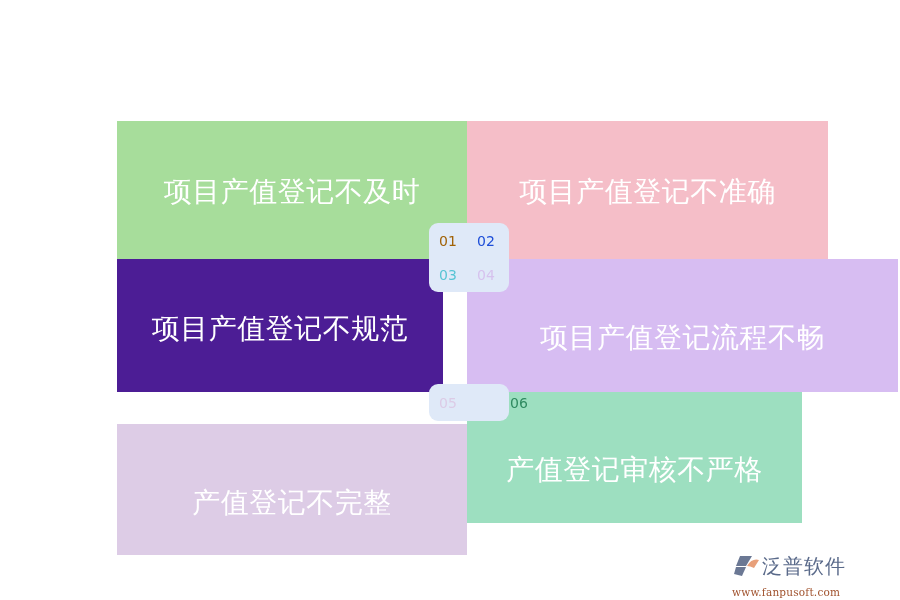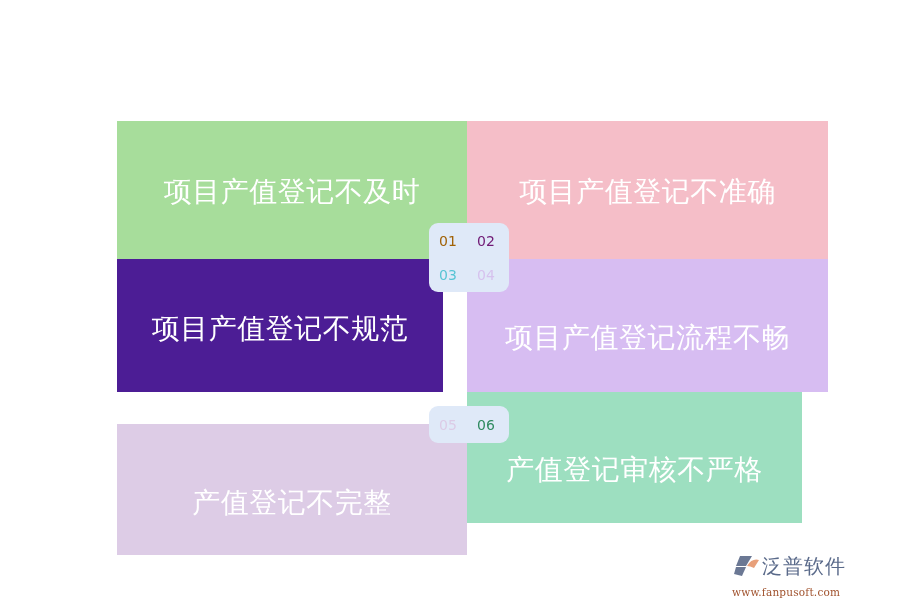--- a/index.html
+++ b/index.html
@@ -8,38 +8,38 @@
     font-family: "DejaVu Sans", "Liberation Sans", sans-serif;
   }
   .block {
     position: absolute; display: flex; align-items: center; justify-content: center;
     color: #ffffff; font-family: "DejaVu Serif", "Liberation Serif", serif; font-size: 28px;
     letter-spacing: 0.5px;
   }
   .b1 { left: 117px; top: 121px; width: 350px; height: 138px; background: #a7dd9b; }
   .b2 { left: 467px; top: 121px; width: 361px; height: 138px; background: #f5bec8; }
   .b3 { left: 117px; top: 259px; width: 326px; height: 133px; background: #4c1d95; }
-  .b4 { left: 467px; top: 259px; width: 361px; height: 133px; background: #d7bdf2; }
+  .b4 { left: 467px; top: 259px; width: 431px; height: 133px; background: #d7bdf2; }
   .b5 { left: 117px; top: 400px; width: 350px; height: 131px; background: #ddcce6; margin-top: 24px; }
   .b6 { left: 467px; top: 392px; width: 335px; height: 131px; background: #9ddfc0; }
 
   .b1 .lbl { transform: translate(0px, 2px); }
   .b2 .lbl { transform: translate(0px, 2px); }
   .b3 .lbl { transform: translate(0px, 3px); }
   .b4 .lbl { transform: translate(0px, 12px); }
   .b5 .lbl { transform: translate(0px, 13px); }
   .b6 .lbl { transform: translate(0px, 12px); }
 
   .badge {
     position: absolute; background: #dfe9f8; border-radius: 9px;
     display: grid; grid-template-columns: 38px 38px; align-items: center; justify-items: center;
     font-family: "DejaVu Sans", "Liberation Sans", sans-serif; font-size: 14px;
   }
   .badge-top { left: 429px; top: 223px; width: 80px; height: 69px; grid-template-rows: 34px 34px; padding-top: 1px; box-sizing: border-box; }
-  .badge-bottom { left: 429px; top: 406px; width: 80px; height: 37px; grid-template-rows: 37px; }
+  .badge-bottom { left: 429px; top: 384px; width: 80px; height: 37px; grid-template-rows: 37px; gap: 33px; }
   .n { display: block; }
 
   .logo {
     position: absolute; left: 732px; top: 553px; width: 125px; height: 40px;
   }
   .logo-top { display: flex; align-items: center; height: 26px; }
   .logo-icon { width: 28px; height: 24px; margin-right: 2px; }
   .logo-name { font-family: "DejaVu Sans", "Liberation Sans", sans-serif; font-size: 20px; color: #5a6a8a; letter-spacing: 1px; }
   .logo-url { font-family: "DejaVu Serif", "Liberation Serif", serif; font-size: 10.5px; color: #a0522d; margin-top: 7px; letter-spacing: 0.2px; }
 </style>
@@ -60,21 +60,21 @@
 </div>
 <div class="block b5">
   <span class="lbl">产值登记不完整</span>
 </div>
 <div class="block b6">
   <span class="lbl">产值登记审核不严格</span>
 </div>
 
 <div class="badge badge-top">
   <span class="n" style="color:#a16207">01</span>
-  <span class="n" style="color:#701a75">02</span>
+  <span class="n" style="color:#1d4ed8">02</span>
   <span class="n" style="color:#58c4d4">03</span>
   <span class="n" style="color:#d6c2ee">04</span>
 </div>
 
 <div class="badge badge-bottom">
   <span class="n" style="color:#dccbe6">05</span>
   <span class="n" style="color:#2f8a60">06</span>
 </div>
 
 <div class="logo">

